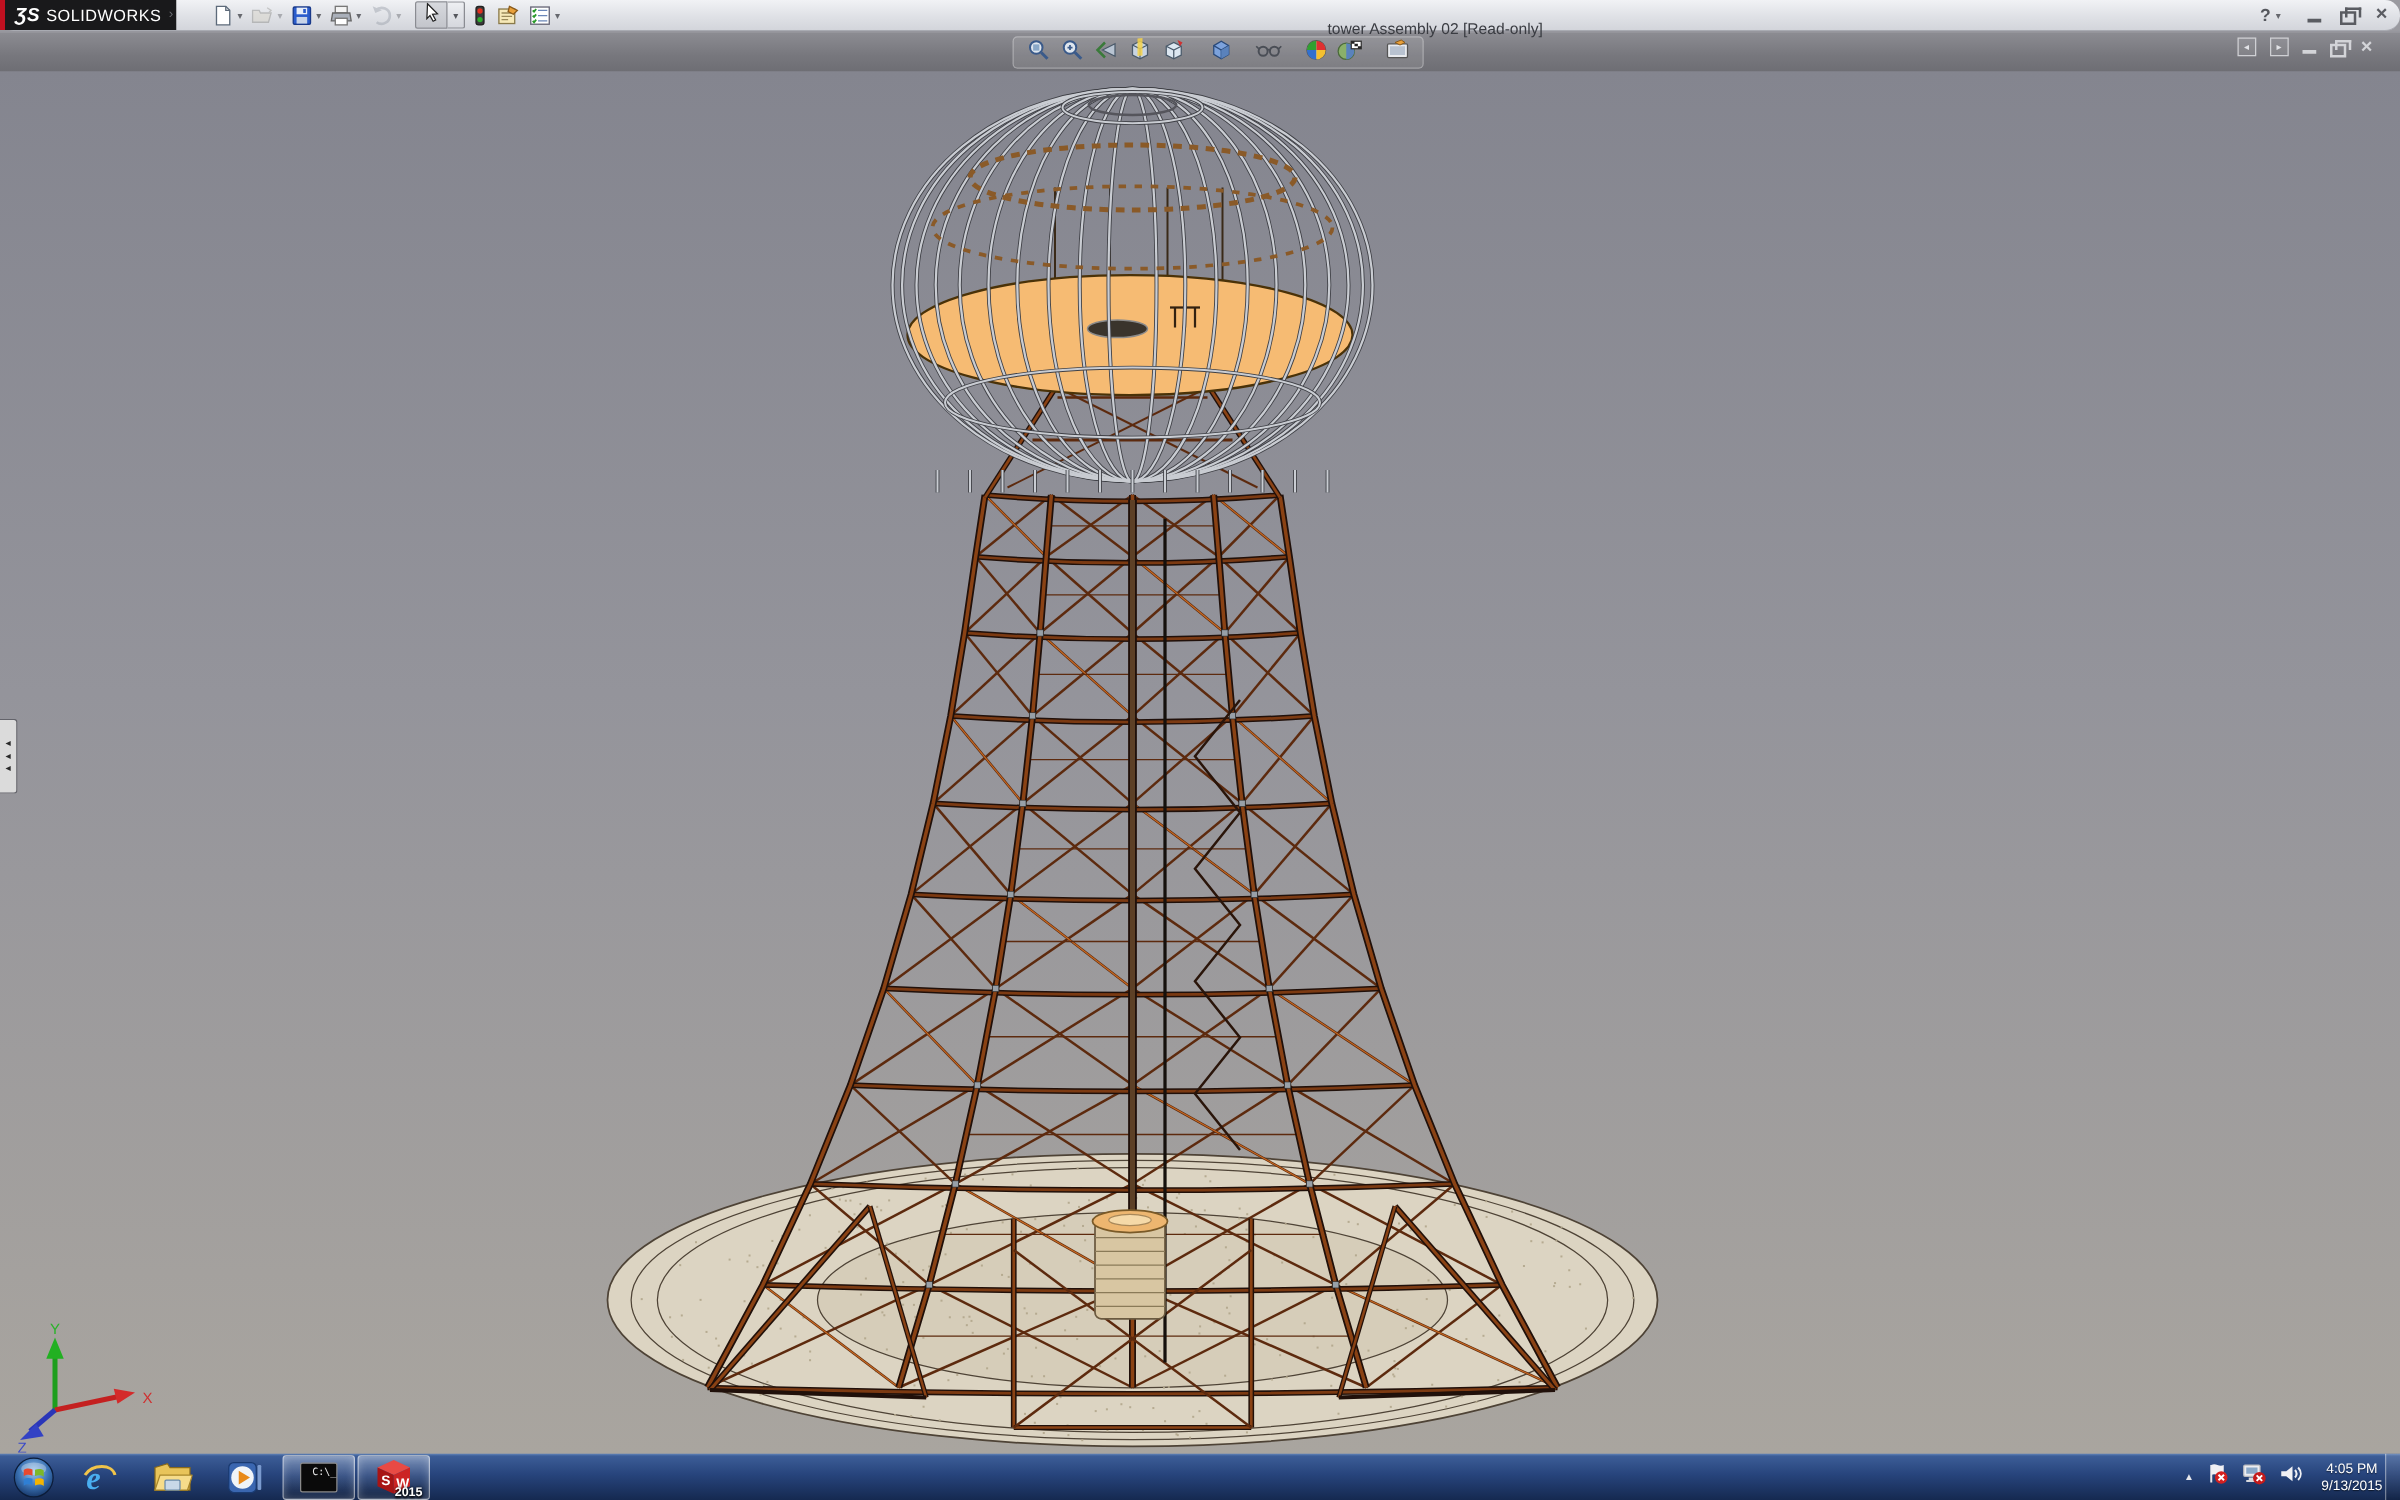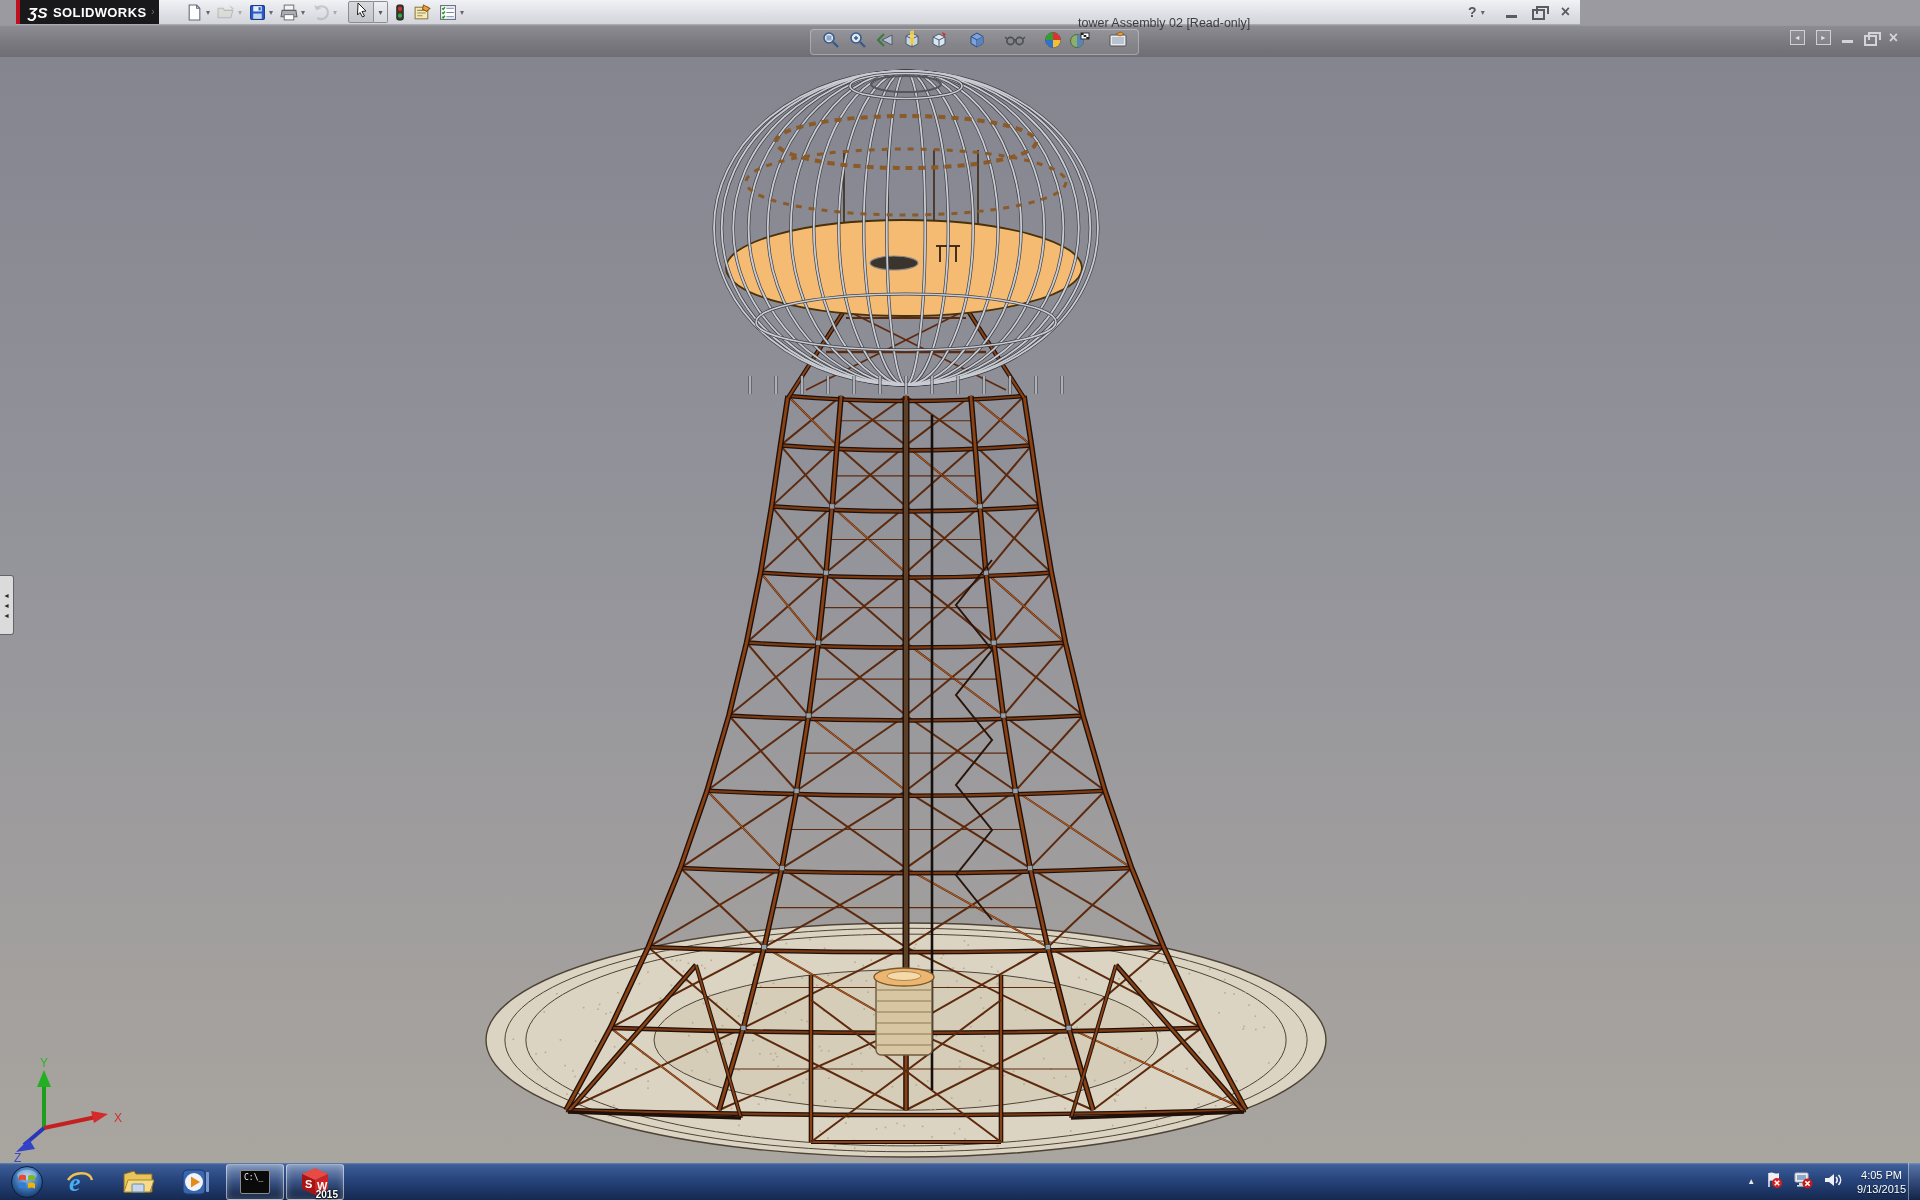--- a/index.html
+++ b/index.html
@@ -1,26 +1,26 @@
 <!DOCTYPE html>
 <html><head>
 <meta charset="utf-8">
 <style>
   html,body{margin:0;padding:0;}
   body{width:1920px;height:1200px;overflow:hidden;font-family:"Liberation Sans",sans-serif;-webkit-font-smoothing:antialiased;}
   .app{position:relative;width:1920px;height:1200px;background:#9a9aa0;}
 
   
-  .titlebar{position:absolute;top:0;left:16px;width:1564px;height:24px;
-    background:linear-gradient(#f1f2f5,#dfe1e6 55%,#d3d5db);border-bottom:1px solid #a9abb2;z-index:10;}
+  .titlebar{position:absolute;top:0;left:0;width:1920px;height:24px;
+    background:linear-gradient(#f1f2f5,#dfe1e6 55%,#d3d5db);border-bottom:1px solid #a9abb2;z-index:10;border-radius:12px;}
   .red-stripe{position:absolute;left:0;top:0;width:4px;height:24px;}
   .logo{position:absolute;left:4px;top:0;height:24px;background:#19191b;color:#fff;display:flex;align-items:center;
     padding:0 12px 0 8px;font-size:13px;letter-spacing:.4px;}
   .logo .pre{font-style:italic;font-weight:bold;margin-right:5px;font-size:15px;}
-  .logo .brand{font-weight:bold;}
+  .logo .brand{font-weight:normal;}
   .logo-flyout{position:absolute;left:135px;top:5px;font-size:11px;color:#6a6c72;}
   .main-tools{position:absolute;left:168px;top:1px;height:22px;display:flex;align-items:center;}
   .tb-btn{height:20px;display:flex;align-items:center;padding:0 2px;margin-right:3px;border-radius:2px;}
   .tb-btn svg{display:block;}
   .tb-btn .caret{font-size:8px;color:#66686e;margin-left:3px;}
   .tb-btn.disabled{opacity:.45;}
   .sel-wrap{display:flex;align-items:center;margin:0 4px 0 6px;}
   .sel-main{height:20px;width:24px;display:flex;align-items:center;justify-content:center;
     background:linear-gradient(#d7d9de,#c3c5cb);border:1px solid #8a8c92;border-radius:2px 0 0 2px;}
   .sel-caret{height:20px;width:13px;display:flex;align-items:center;justify-content:center;
@@ -64,21 +64,21 @@
 
   
   .taskbar{position:absolute;left:0;top:1163px;width:1920px;height:37px;
     background:linear-gradient(#6284b8 0%,#3c5d97 5%,#27447c 45%,#152950 100%);display:flex;align-items:center;z-index:20;}
   .start-orb{width:37px;height:37px;margin:0 6px 0 8px;display:flex;align-items:center;justify-content:center;}
   .tb-app{width:56px;height:34px;margin:0 1px;display:flex;align-items:center;justify-content:center;border-radius:3px;position:relative;}
   .tb-app.running{border:1px solid rgba(255,255,255,.55);
     background:linear-gradient(rgba(255,255,255,.32),rgba(255,255,255,.10) 48%,rgba(0,0,0,.20));
     box-shadow:inset 0 0 7px rgba(255,255,255,.28);}
   .cmd-box{width:30px;height:24px;background:#0a0a0a;border:1px solid #8a8a8a;border-radius:2px;
-    color:#e8e8e8;font-family:"DejaVu Sans Mono",monospace;font-size:8px;padding:2px 0 0 3px;box-sizing:border-box;}
+    color:#e8e8e8;font-family:"DejaVu Sans Mono",monospace;font-size:8px;padding:2px 0 0 3px;box-sizing:border-box;text-align:right;}
   .sw-icon{position:relative;width:34px;height:30px;}
   .sw-year{position:absolute;right:-6px;bottom:-3px;color:#fff;font-weight:bold;font-size:10px;
     text-shadow:0 1px 2px #000,0 0 2px #000;}
   .tray{position:absolute;right:14px;top:0;height:37px;display:flex;align-items:center;gap:10px;}
   .tray-expand{color:#e8e8ec;font-size:8px;}
   .clock{color:#fff;font-size:11px;line-height:14px;text-align:center;margin-left:4px;text-shadow:0 1px 1px rgba(0,0,0,.6);}
   .show-desktop{position:absolute;right:0;top:0;width:11px;height:37px;border-left:1px solid rgba(255,255,255,.4);
     background:linear-gradient(rgba(255,255,255,.14),rgba(0,0,0,.12));}
 </style>
 </head>

